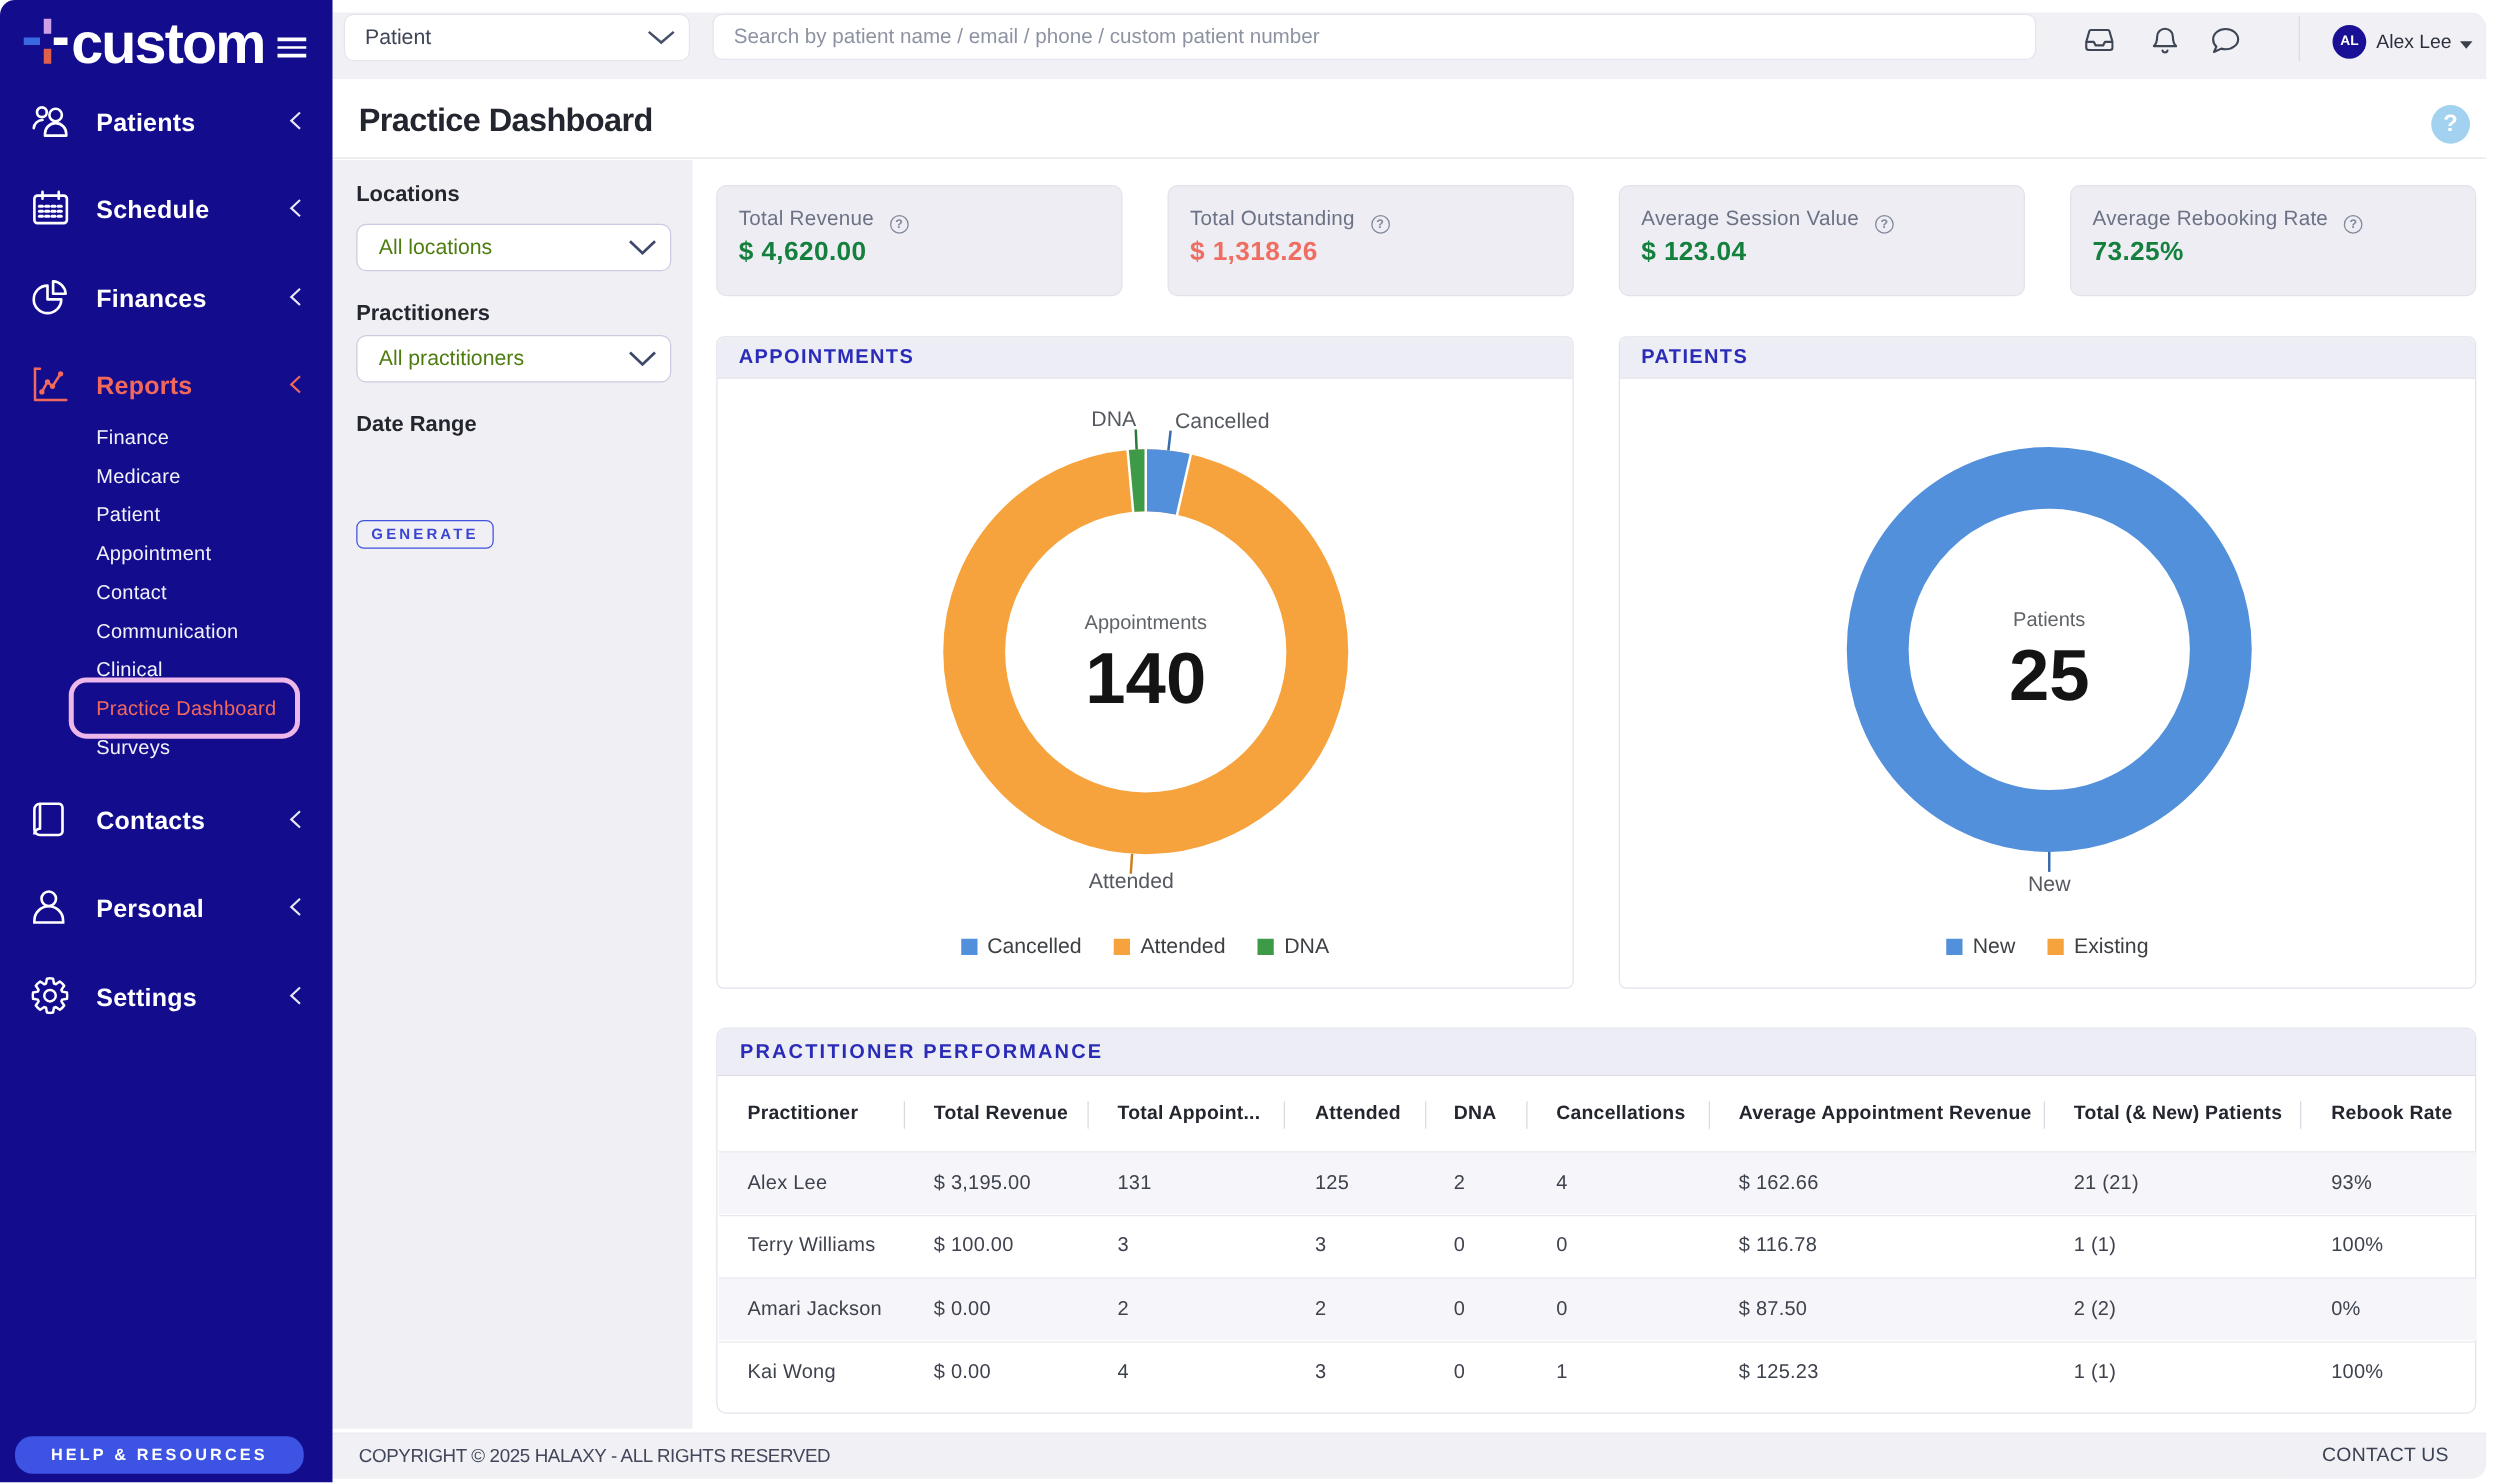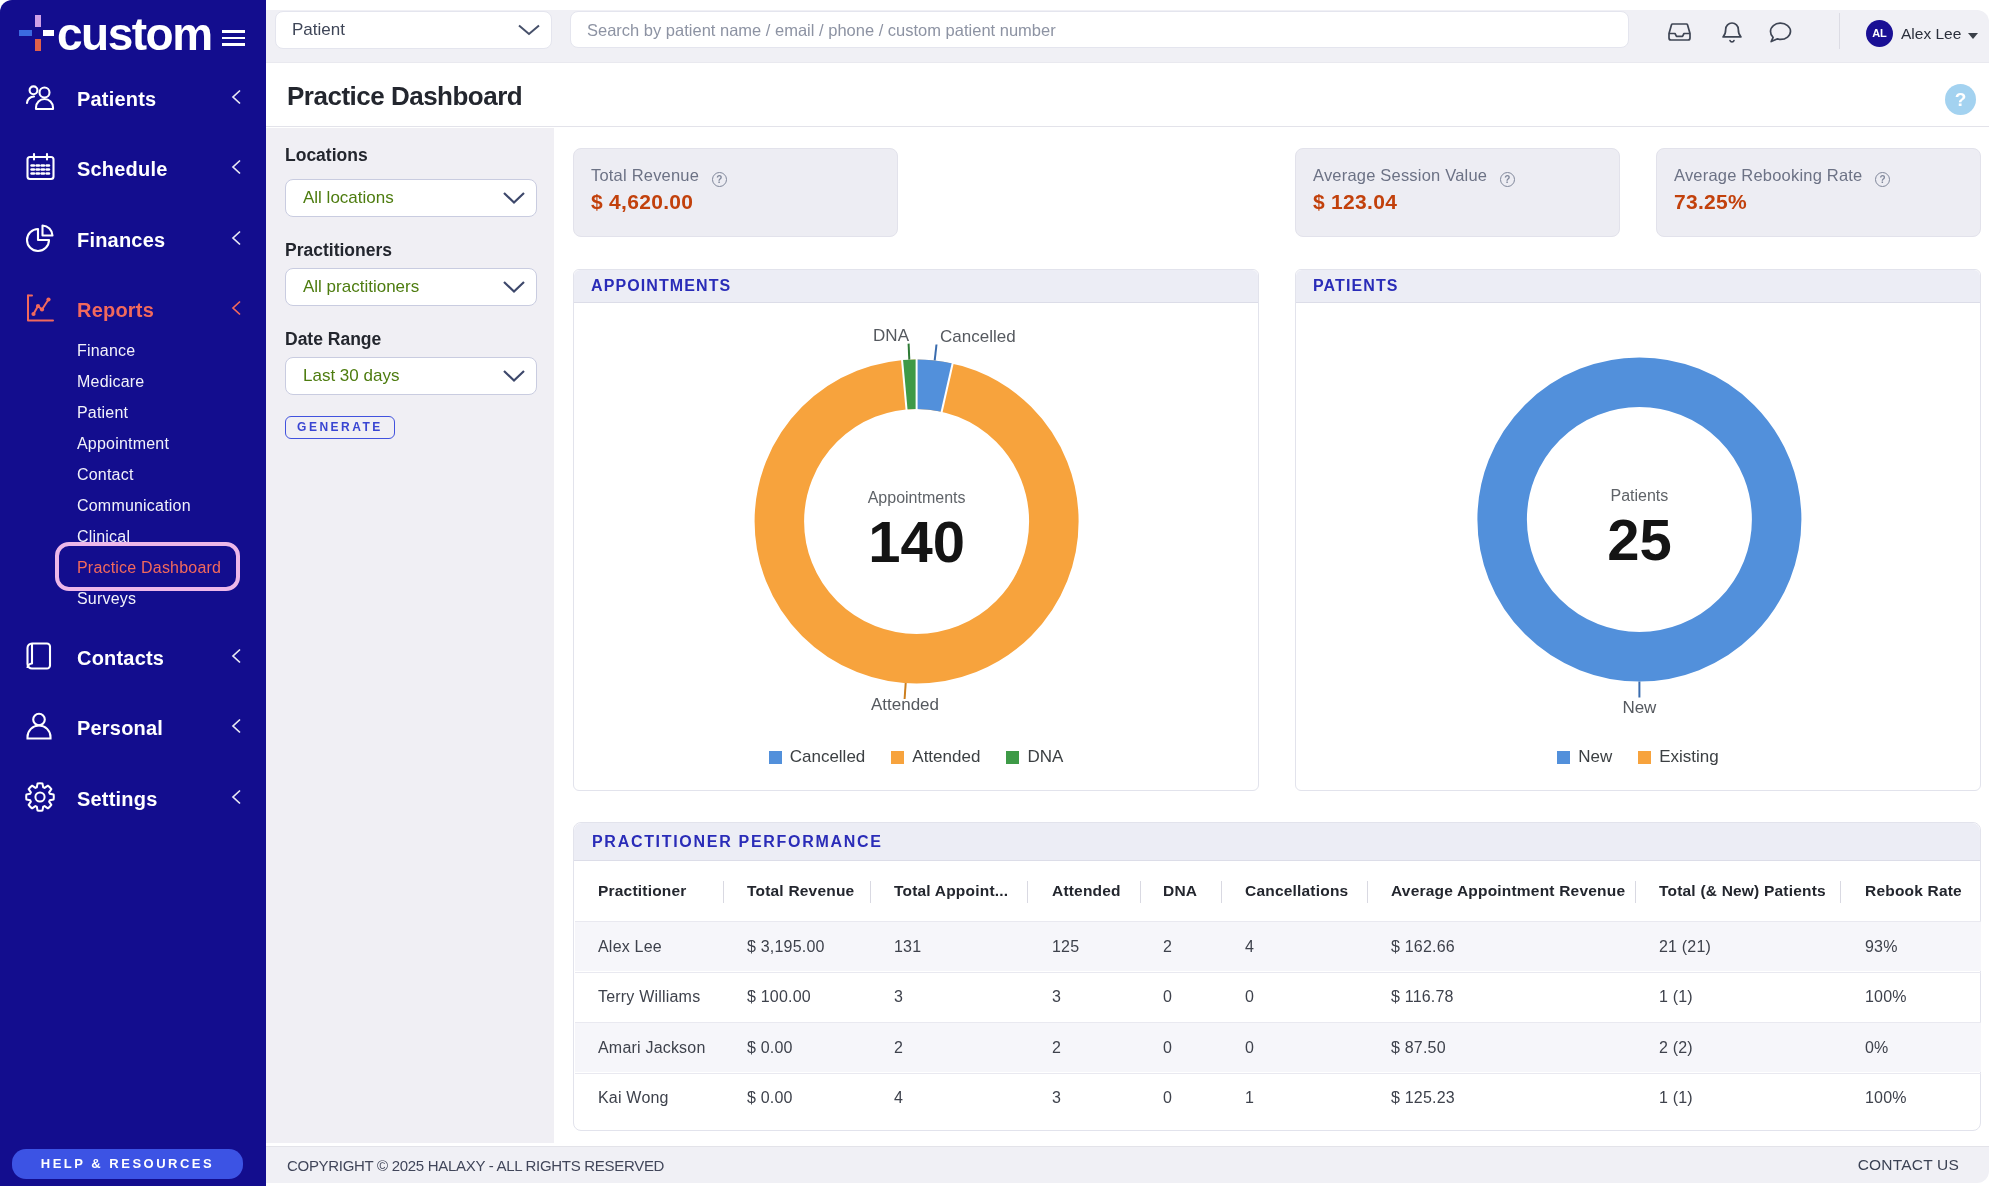--- a/index.html
+++ b/index.html
@@ -36,21 +36,21 @@
 #fpanel { left:266px; top:128px; width:288px; height:1015px; background:#f0eff4; }
 .flabel { position:absolute; left:285px; color:#23262e; font-size:17.5px; font-weight:bold; }
 .fselect { position:absolute; left:285px; width:252px; height:38px; background:#ffffff; border:1px solid #c9cce0; border-radius:8px; }
 .fselect span { position:absolute; left:17px; top:50%; transform:translateY(-50%); color:#4d7c0f; font-size:17px; }
 .fselect svg, #sel-patient svg { position:absolute; right:10px; top:50%; transform:translateY(-50%); }
 #genbtn { position:absolute; left:285px; top:416px; width:110px; height:23px; border:1.5px solid #4152de; border-radius:6px; color:#3945d2; font-size:12px; font-weight:bold; letter-spacing:2.5px; text-align:center; line-height:20px; }
 
 
 .stat { position:absolute; top:148px; width:325px; height:89px; background:#ededf3; border:1px solid #e2e2eb; border-radius:8px; }
 .stat .sl { position:absolute; left:17px; top:17px; color:#6c7285; font-size:16.5px; letter-spacing:0.2px; }
-.stat .sv { position:absolute; left:17px; top:41px; font-size:21px; font-weight:bold; color:#c2410c; letter-spacing:0.3px; }
+.stat .sv { position:absolute; left:17px; top:41px; font-size:21px; font-weight:bold; color:#15803d; letter-spacing:0.3px; }
 .qi { display:inline-block; width:15px; height:15px; border:1.5px solid #81889b; border-radius:50%; color:#81889b; font-size:10px; font-weight:bold; text-align:center; line-height:13px; vertical-align:-2px; margin-left:8px; }
 
 
 .ccard { position:absolute; top:269px; width:686px; height:522px; background:#ffffff; border:1px solid #e2e3ec; border-radius:6px; }
 .chead { position:absolute; left:0; top:0; right:0; height:33px; background:#ecedf5; border-bottom:1px solid #dcdde8; border-radius:6px 6px 0 0; }
 .chead span { position:absolute; left:17px; top:50%; transform:translateY(-50%); color:#2a2cb8; font-size:16px; font-weight:bold; letter-spacing:1.1px; }
 .legend { position:absolute; left:0; right:0; top:477px; display:flex; justify-content:center; gap:26px; }
 .legend .li { display:flex; align-items:center; gap:8px; color:#3c4043; font-size:17px; }
 .legend .sq { width:13px; height:13px; }
 
@@ -111,31 +111,29 @@
       </svg>
     </div>
   <div class="flabel" style="top:240px;">Practitioners</div>
   <div class="fselect" style="top:268px;">
       <span>All practitioners</span>
     <svg width="24" height="13" viewBox="0 0 24 13">
         <polyline points="2,1.5 12,11 22,1.5" fill="none" stroke="#3d486b" stroke-width="2.2"></polyline>
       </svg>
     </div>
   <div class="flabel" style="top:329px;">Date Range</div>
-  <div class="fselect" style="top:357px;">
-      <span>Last 30 days</span>
-    <svg width="24" height="13" viewBox="0 0 24 13">
-        <polyline points="2,1.5 12,11 22,1.5" fill="none" stroke="#3d486b" stroke-width="2.2"></polyline>
-      </svg>
-    </div>
   <div id="genbtn">GENERATE</div>
 
   <div class="stat" style="left:573px;">
       <div class="sl">Total Revenue <span class="qi">?</span></div>
       <div class="sv">$ 4,620.00</div>
+    </div>
+  <div class="stat" style="left:934px;">
+      <div class="sl">Total Outstanding <span class="qi">?</span></div>
+      <div class="sv" style="color:#ef6e61;">$ 1,318.26</div>
     </div>
   <div class="stat" style="left:1295px;">
       <div class="sl">Average Session Value <span class="qi">?</span></div>
       <div class="sv">$ 123.04</div>
     </div>
   <div class="stat" style="left:1656px;">
       <div class="sl">Average Rebooking Rate <span class="qi">?</span></div>
       <div class="sv">73.25%</div>
     </div>
 

